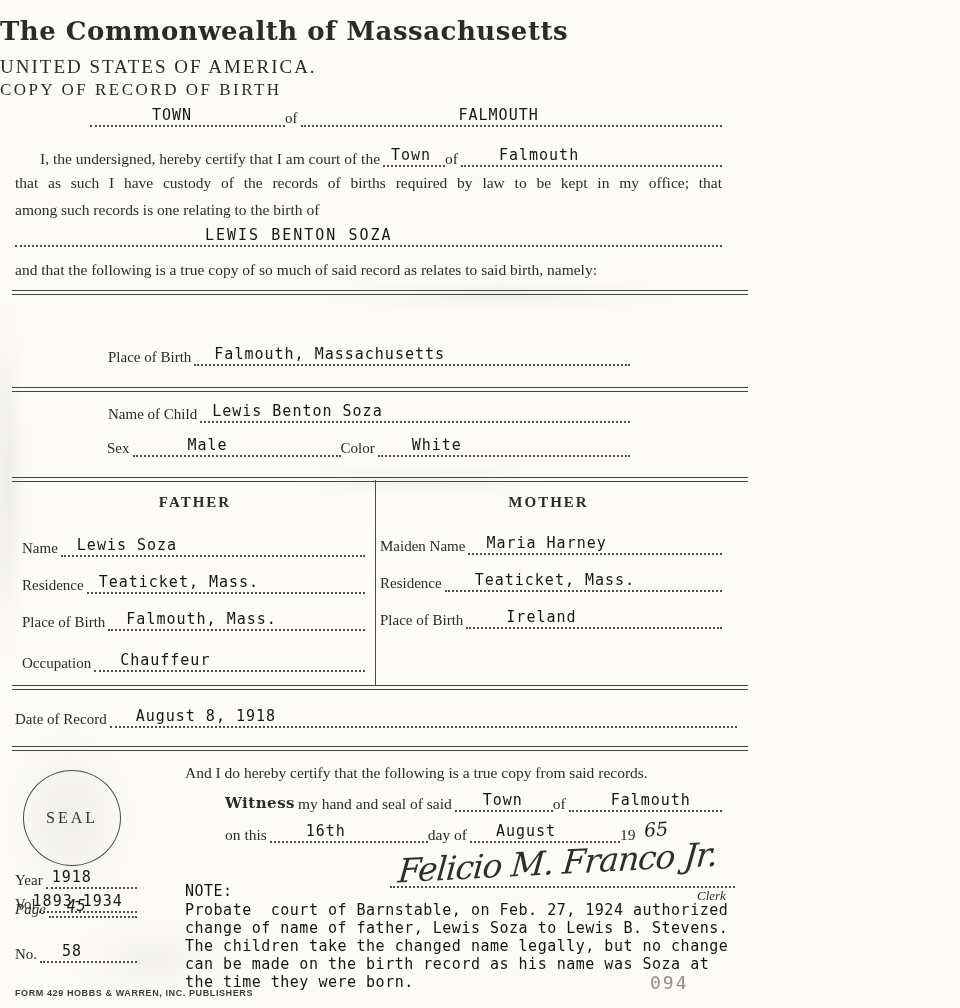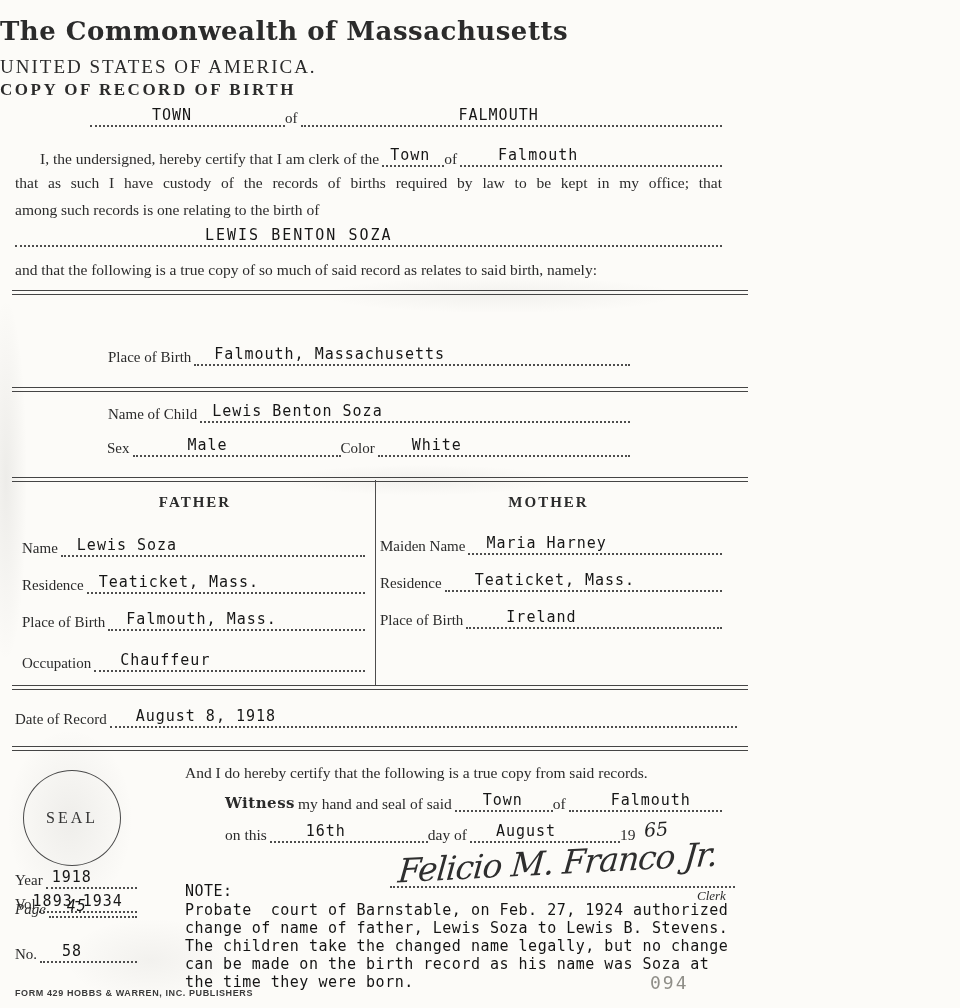--- a/index.html
+++ b/index.html
@@ -12,21 +12,21 @@
       radial-gradient(ellipse 260px 26px at 500px 295px, rgba(60,60,55,.05), transparent 70%),
       radial-gradient(ellipse 200px 22px at 420px 480px, rgba(60,60,55,.05), transparent 70%),
       radial-gradient(ellipse 120px 60px at 150px 960px, rgba(60,60,55,.05), transparent 70%);
     font-family:"Liberation Serif", serif;color:#2b2b2b;overflow:hidden;
   }
   .abs{position:absolute;}
   .ctr{left:0;width:960px;}
   .blackletter{font-family:"DejaVu Serif", serif;font-weight:bold;letter-spacing:.5px;}
   .title{top:16px;font-size:26px;}
   .subtitle{top:56px;font-size:19px;letter-spacing:2px;}
-  .doctitle{top:80px;font-size:17px;font-weight:bold;letter-spacing:2.5px;}
+  .doctitle{top:80px;font-size:17px;font-weight:normal;letter-spacing:2.5px;}
   .frow{position:absolute;display:flex;align-items:flex-end;height:21px;}
   .plabel{font-size:15px;white-space:nowrap;padding-right:3px;line-height:17px;}
   .dotfill{flex:1;border-bottom:2px dotted #4d4d4d;position:relative;height:100%;}
   .dseg{border-bottom:2px dotted #4d4d4d;position:relative;height:100%;}
   .typed{position:absolute;bottom:1px;font-family:"DejaVu Sans Mono", monospace;
          font-size:15px;letter-spacing:1px;white-space:nowrap;color:#161616;}
   .mono{font-family:"DejaVu Sans Mono", monospace;color:#161616;}
   .drule{position:absolute;left:12px;width:736px;height:3px;
          border-top:1px solid #454545;border-bottom:1px solid #454545;}
   .vdiv{position:absolute;left:375px;top:480px;width:1px;height:205px;background:#4d4d4d;}
@@ -59,21 +59,21 @@
     <span class="dseg" style="width:195px;">
       <span class="typed" style="left:62px;">TOWN</span>
     </span>
     <span class="plabel">of</span>
     <span class="dotfill">
       <span class="typed" style="left:158px;">FALMOUTH</span>
     </span>
   </div>
 
   <div class="frow" style="left:40px;top:146px;width:682px;">
-    <span class="plabel ptext">I, the undersigned, hereby certify that I am clerk of the</span>
+    <span class="plabel ptext">I, the undersigned, hereby certify that I am court of the</span>
     <span class="dseg" style="width:62px;">
       <span class="typed" style="left:8px;">Town</span>
     </span>
     <span class="plabel ptext">of</span>
     <span class="dotfill">
       <span class="typed" style="left:38px;">Falmouth</span>
     </span>
   </div>
   <div class="abs ptext just" style="left:15px;top:174px;width:707px;">that as such I have custody of the records of births required by law to be kept in my office; that</div>
   <div class="abs ptext" style="left:15px;top:201px;">among such records is one relating to the birth of</div>

